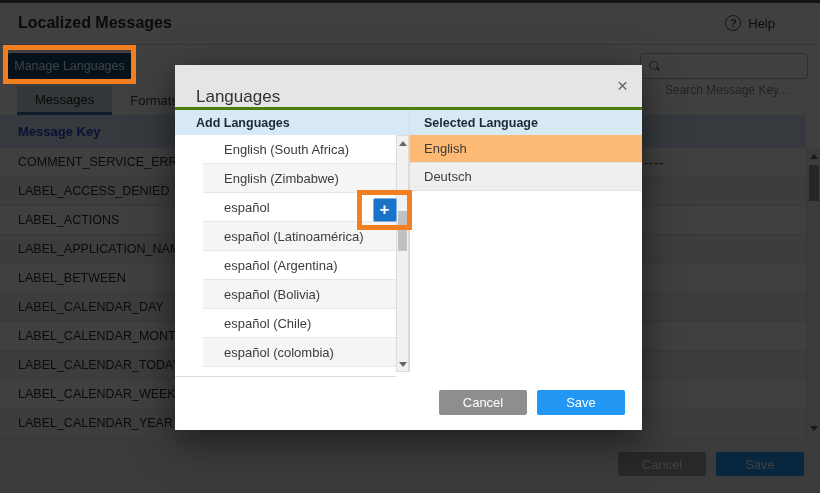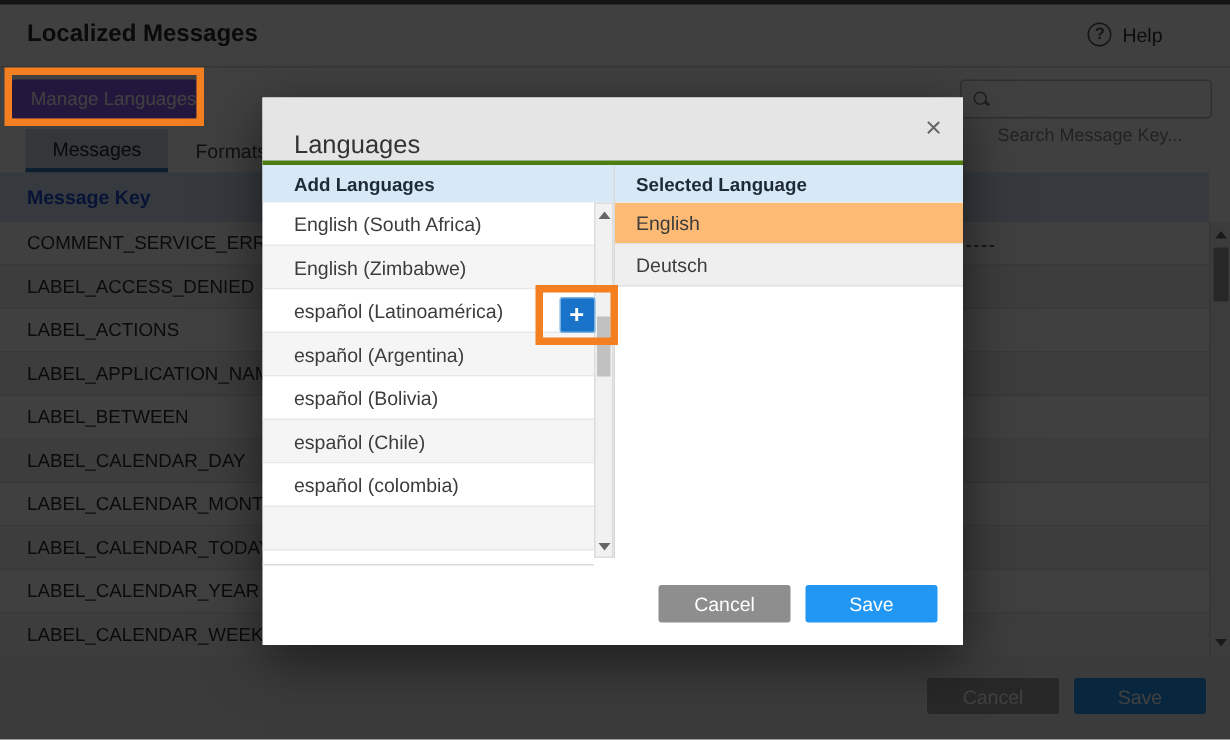--- a/index.html
+++ b/index.html
@@ -13,22 +13,22 @@
 
   
   .page-title { position:absolute; left:18px; top:14px; font-size:16px; font-weight:bold; color:#2b2b2b; }
   .help { position:absolute; right:45px; top:15px; display:flex; align-items:center; gap:7px; cursor:pointer; }
   .help-circle { width:16px; height:16px; border:1.5px solid #555; border-radius:50%; color:#555;
     font-size:11px; font-weight:bold; display:flex; align-items:center; justify-content:center; }
   .help-label { font-size:13px; color:#333; }
   .header-divider { position:absolute; left:0; top:44px; width:820px; height:1px; background:#d8d8d8; }
 
   
-  .manage-btn { position:absolute; left:8px; top:53px; width:123px; height:26px; background:#8b5cf6;
-    color:#fff; font-size:12.5px; border:none; border-radius:2px; cursor:pointer;text-align:right; }
+  .manage-btn { position:absolute; left:8px; top:53px; width:123px; height:26px; background:#0c4a6e;
+    color:#fff; font-size:12.5px; border:none; border-radius:2px; cursor:pointer; }
   .tabs { position:absolute; left:17px; top:86px; height:29px; display:flex; }
   .tab { padding:0 18px; height:29px; display:flex; align-items:center; font-size:13px; color:#444; cursor:pointer; }
   .tab.active { background:#cfd9e2; border-bottom:3px solid #3579b8; color:#222; }
 
   
   .search-box { position:absolute; left:640px; top:53px; width:168px; height:26px; background:#fff;
     border:1px solid #bbb; border-radius:3px; display:flex; align-items:center; padding:0 8px; gap:6px; }
   .search-glyph { width:10px; height:10px; position:relative; flex:0 0 auto; }
   .search-glyph::before { content:""; position:absolute; left:0; top:0; width:7px; height:7px;
     border:1.5px solid #777; border-radius:50%; }
@@ -76,21 +76,21 @@
   .modal-titlebar { position:absolute; left:0; top:0; width:467px; height:45px; background:#e5e5e5;
     border-bottom:3px solid #4d7c0f; display:flex; align-items:flex-end; }
   .modal-title { margin-left:21px; font-size:17px; color:#333; }
   .modal-close { position:absolute; right:14px; top:11px; font-size:19px; color:#666; cursor:pointer; line-height:1; }
   .modal-colheads { position:absolute; left:0; top:45px; width:467px; height:25px; background:#d7e8f6; }
   .colhead { position:absolute; top:0; height:25px; display:flex; align-items:center; font-size:12.5px; font-weight:bold; color:#1e2a36; }
   .colhead.left { left:21px; } .colhead.right { left:249px; }
 
   .add-list { position:absolute; left:0; top:70px; width:221px; height:242px; border-bottom:1px solid #dcdcdc; overflow:hidden; }
   .lang-row { height:29px; display:flex; align-items:center; padding-left:21px; font-size:13px; color:#3c3c3c;
-    border-bottom:1px solid #e7e7e7; background:#fff; cursor:pointer; }
+    border-bottom:1px solid #e7e7e7; background:#fff; cursor:pointer;margin-left:28px; }
   .lang-row:nth-child(even) { background:#f5f5f5; }
 
   .modal-list-scrollbar { position:absolute; left:221px; top:70px; width:13px; height:237px;
     background:#f1f1f1; border:1px solid #dcdcdc; }
   .modal-list-scrollbar .sb-arrow { width:11px; height:12px; }
   .modal-list-scrollbar .sb-thumb { position:absolute; left:1px; top:75px; width:9px; height:40px; background:#c1c1c1; }
 
   .panel-divider { position:absolute; left:234px; top:45px; width:1px; height:262px; background:#d9d9d9; }
 
   .selected-list { position:absolute; left:235px; top:70px; width:232px; height:237px; overflow:hidden; }
@@ -141,22 +141,22 @@
       <span>COMMENT_SERVICE_ERROR_MES</span>
       <span class="row-value">--------------</span>
     </div>
     <div class="t-row">LABEL_ACCESS_DENIED</div>
     <div class="t-row">LABEL_ACTIONS</div>
     <div class="t-row">LABEL_APPLICATION_NAME</div>
     <div class="t-row">LABEL_BETWEEN</div>
     <div class="t-row">LABEL_CALENDAR_DAY</div>
     <div class="t-row">LABEL_CALENDAR_MONTH</div>
     <div class="t-row">LABEL_CALENDAR_TODAY</div>
+    <div class="t-row">LABEL_CALENDAR_WEEK</div>
     <div class="t-row">LABEL_CALENDAR_YEAR</div>
-    <div class="t-row">LABEL_CALENDAR_WEEK</div>
   </div>
 
   <div class="page-scrollbar">
     <div class="sb-arrow up">
         <div class="tri-up"></div>
       </div>
     <div class="sb-thumb"></div>
     <div class="sb-arrow down">
         <div class="tri-down"></div>
       </div>
@@ -179,20 +179,21 @@
   </div>
 
   <div class="modal-colheads">
     <span class="colhead right">Selected Language</span>
     <span class="colhead left">Add Languages</span>
   </div>
 
   <div class="add-list">
     <div class="lang-row">English (South Africa)</div>
     <div class="lang-row">English (Zimbabwe)</div>
+    <div class="lang-row">español</div>
     <div class="lang-row">español (Latinoamérica)</div>
     <div class="lang-row">español (Argentina)</div>
     <div class="lang-row">español (Bolivia)</div>
     <div class="lang-row">español (Chile)</div>
     <div class="lang-row">español (colombia)</div>
     <div class="lang-row"></div>
   </div>
 
   <div class="modal-list-scrollbar">
     <div class="sb-arrow up" style="top:1px;">

